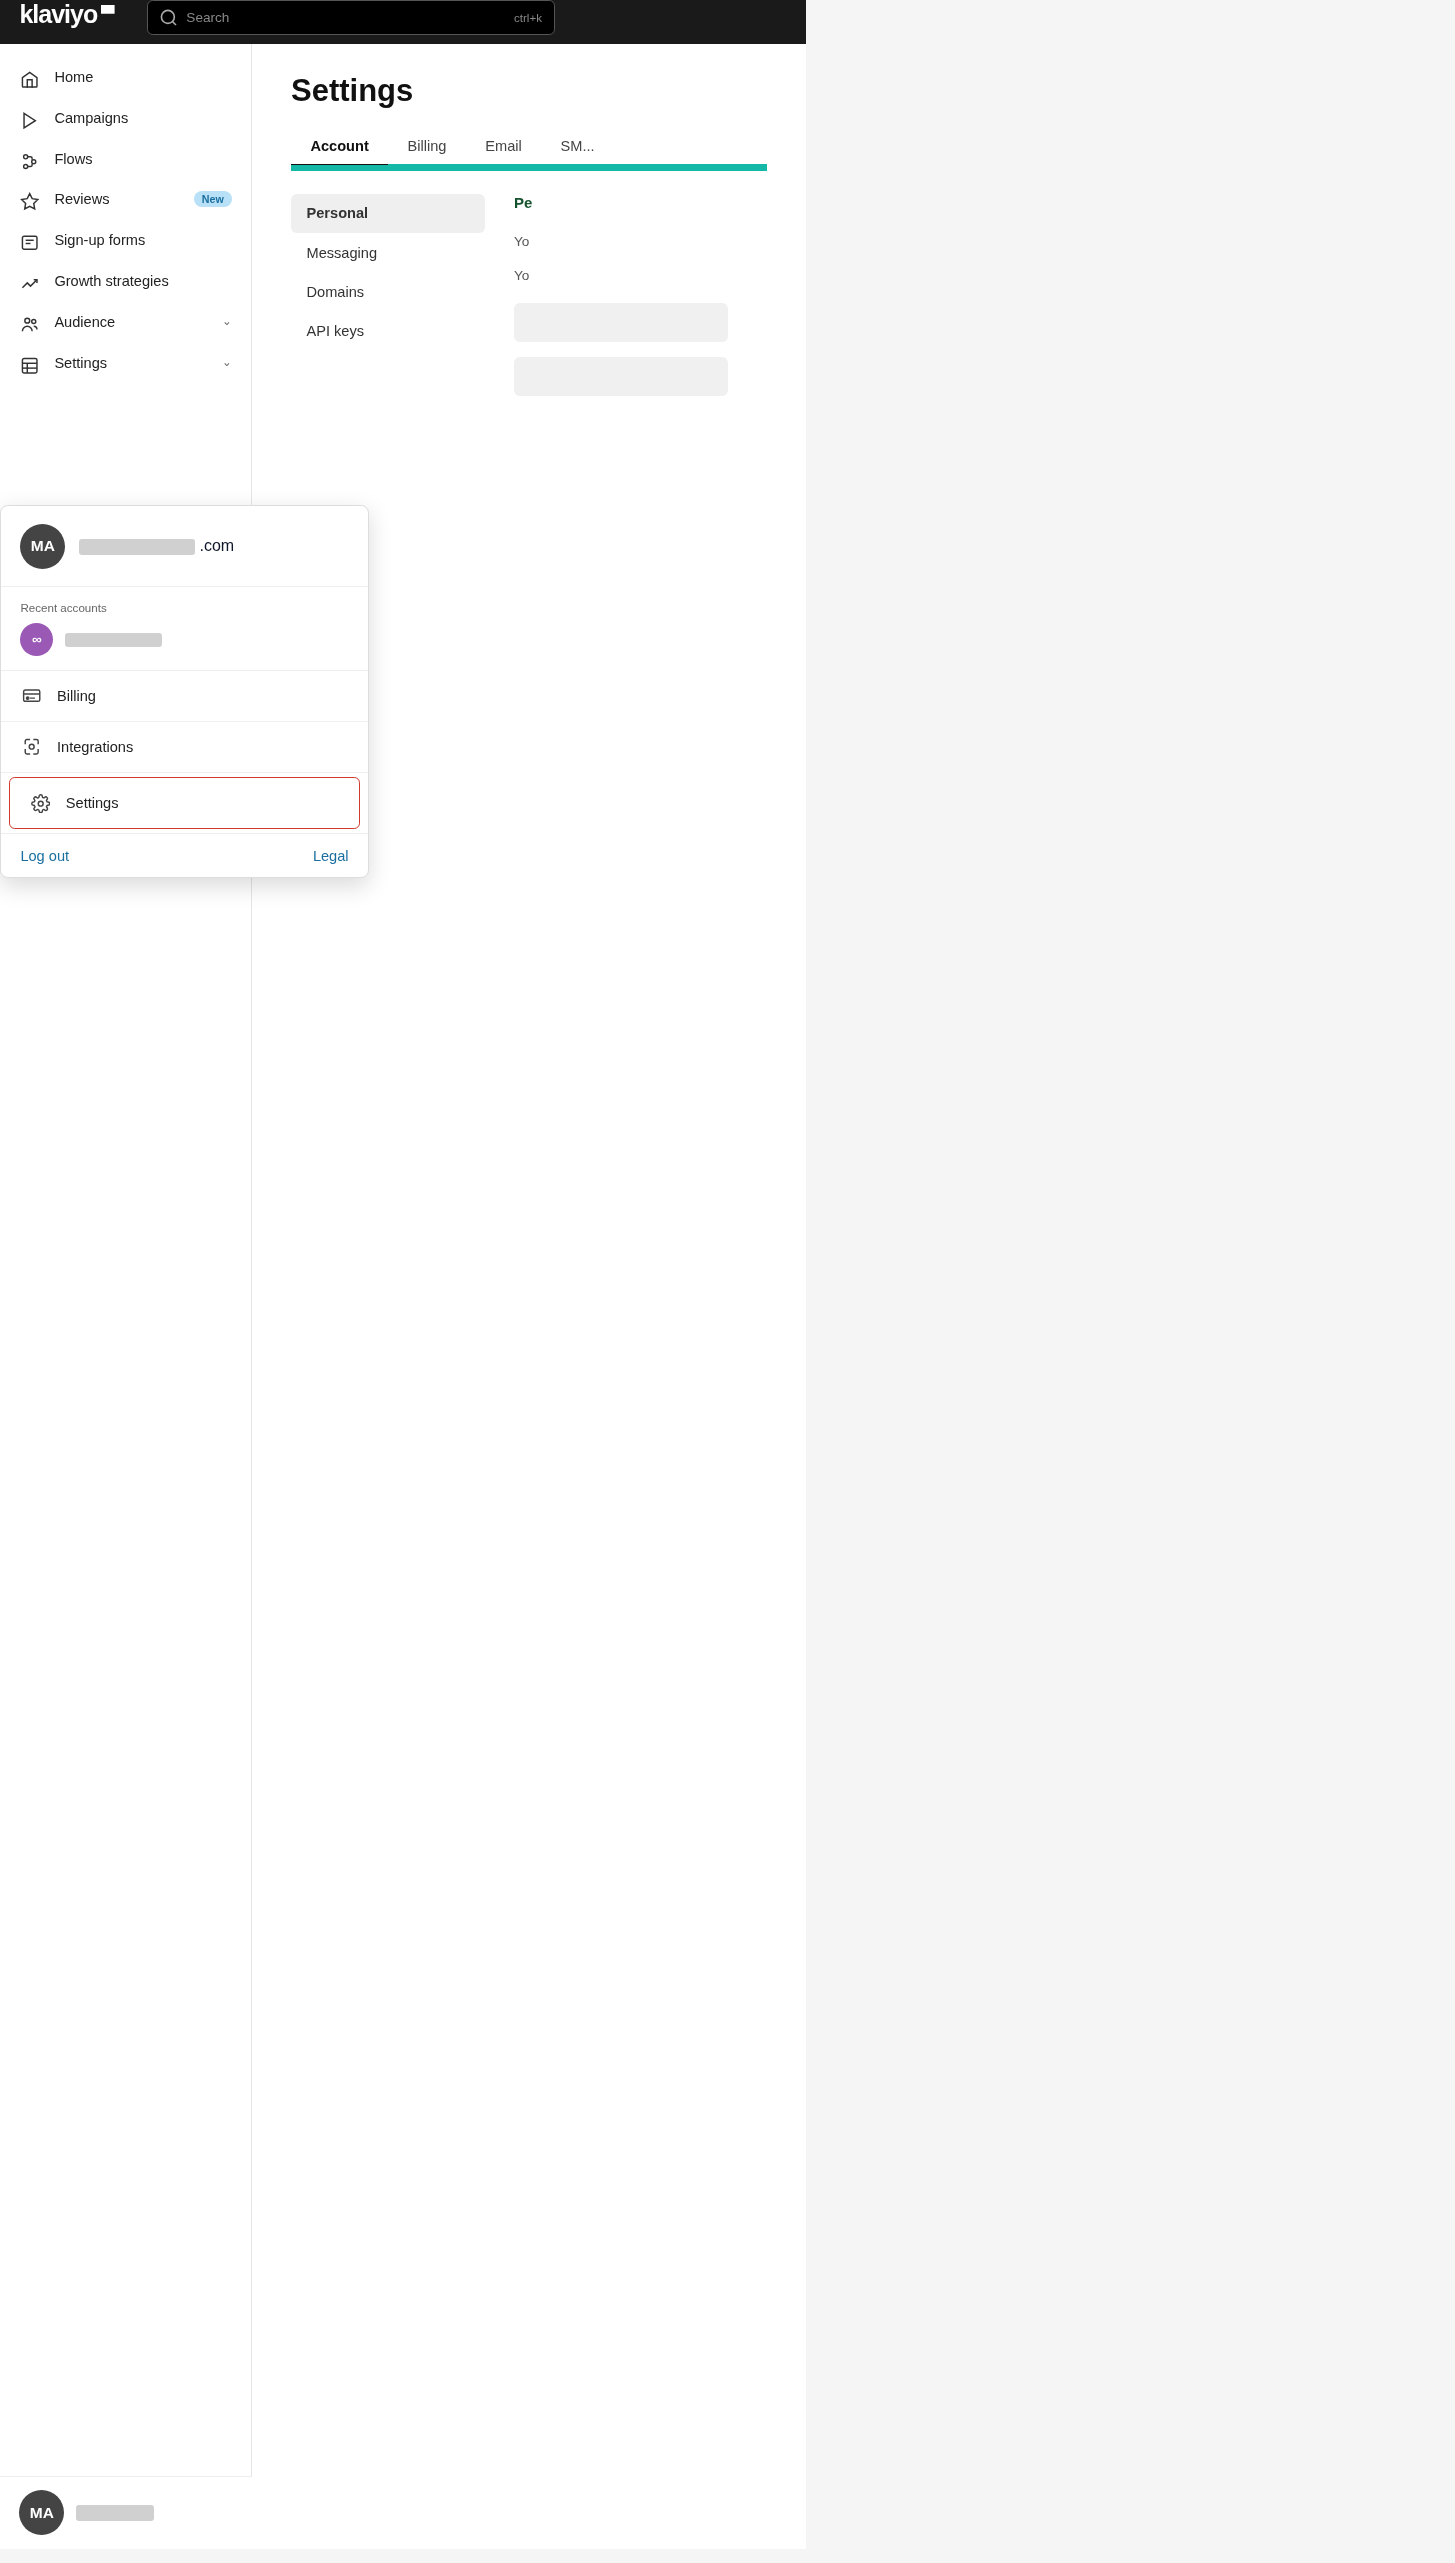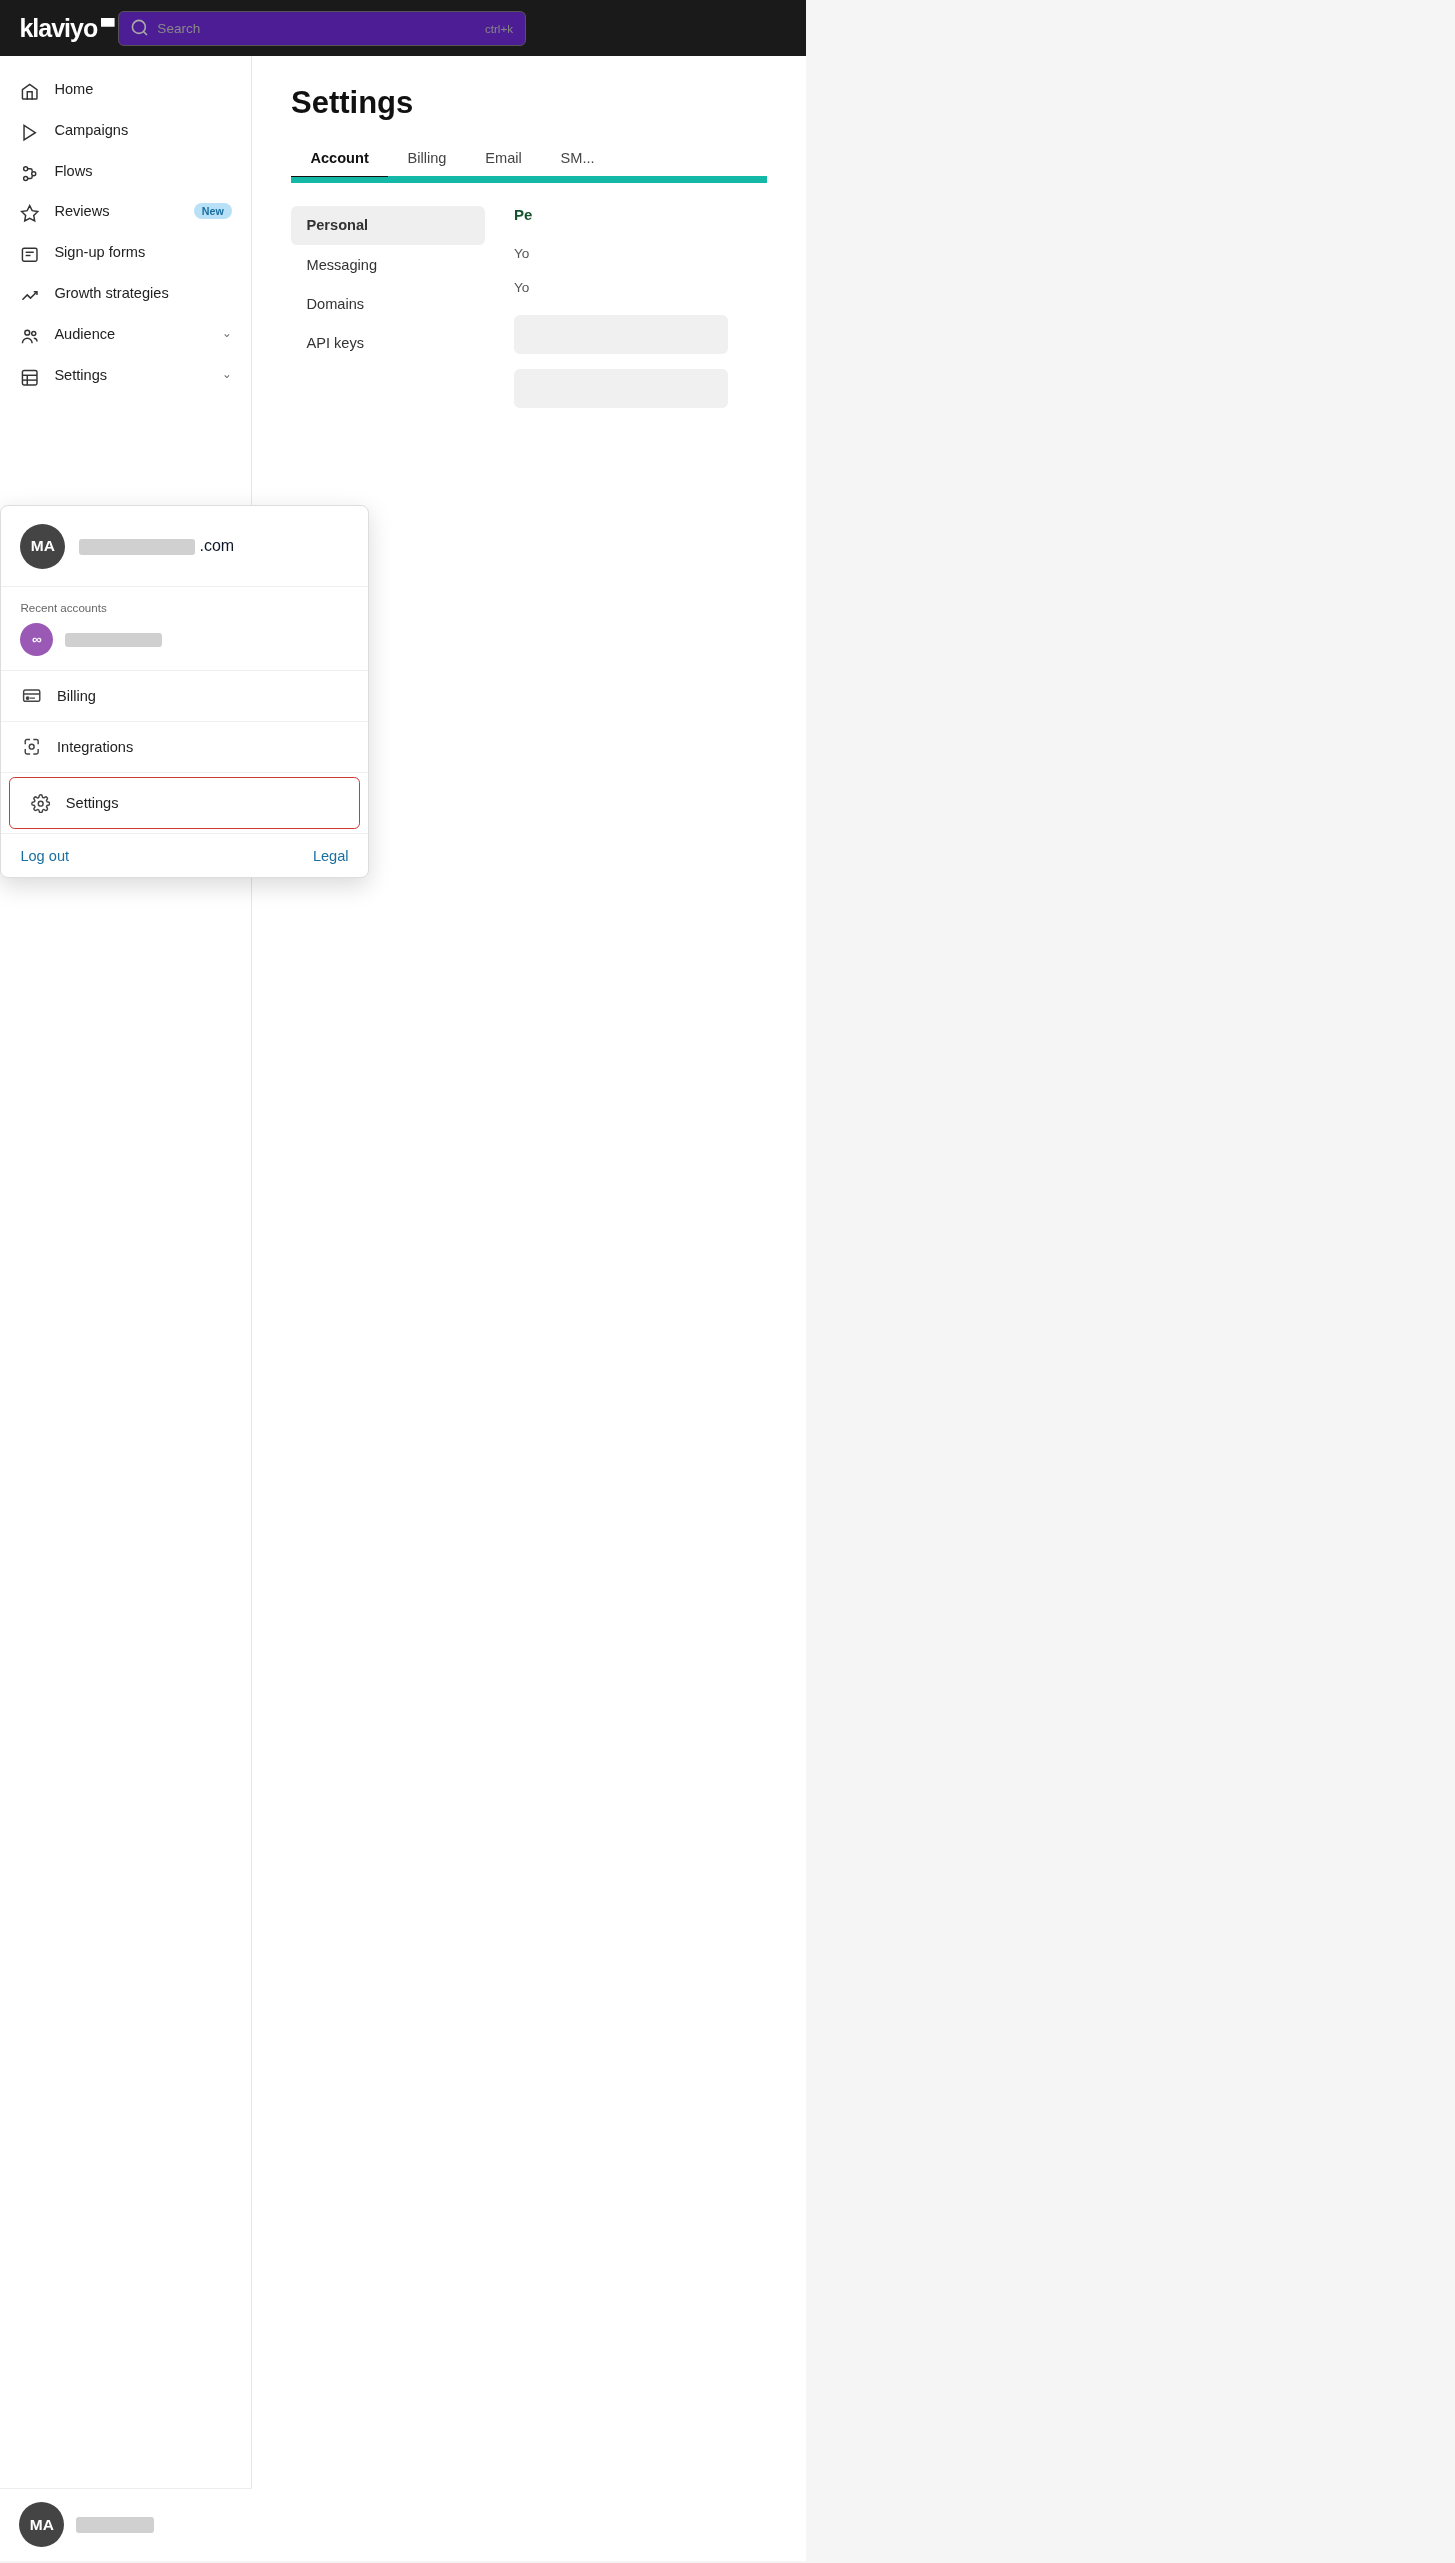--- a/index.html
+++ b/index.html
@@ -1,41 +1,41 @@
 <!DOCTYPE html>
 <html><head>
   <meta charset="utf-8">
   <style>
     * { box-sizing: border-box; margin: 0; padding: 0; }
     body { font-family: -apple-system, BlinkMacSystemFont, 'Segoe UI', sans-serif; background: #f5f5f5; width: 806px; min-height: 1359px; position: relative; overflow-x: hidden; }
 
     
     .topbar {
       background: #1a1a1a;
-      height: 56px;
-      display: flex;
-      align-items: center;
+      height: 44px;
+      display: flex;
+      align-items: flex-start;
       padding: 0 19.4px;
-      gap: 3px;
+      gap: 32px;
       position: relative;
       z-index: 10;
     }
     .logo {
       color: white;
       font-size: 25px;
       font-weight: bold;
       letter-spacing: -1px;
       display: flex;
       align-items: center;
       gap: 1.9px;
     }
     .search-bar {
       flex: 1;
       max-width: 408px;
-      background: #4c1d95;
+      background: #000000;
       border: 1px solid #555;
       border-radius: 5.8px;
       height: 35px;
       display: flex;
       align-items: center;
       padding: 0 11.6px;
       gap: 7.8px;
       color: #aaa;
     }
     .search-bar input {

